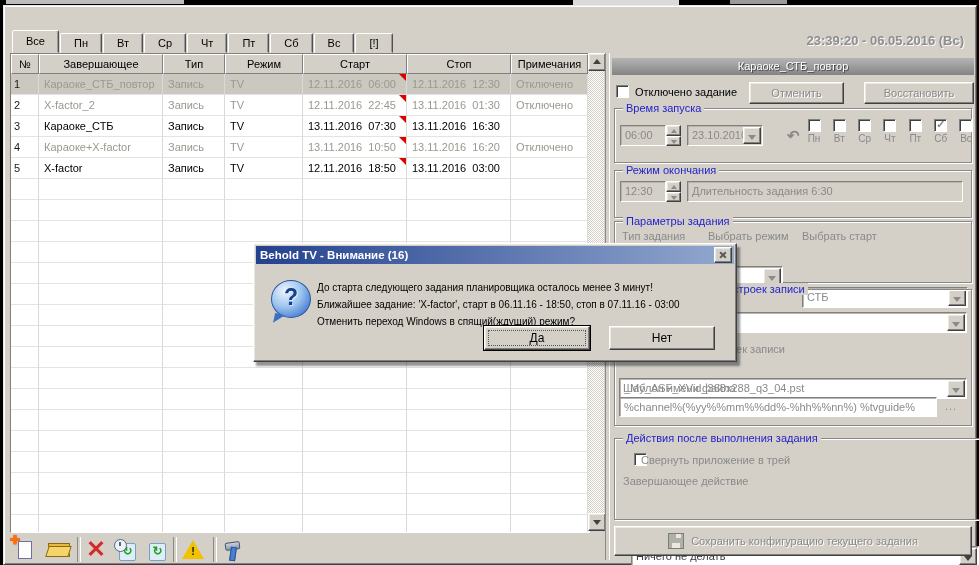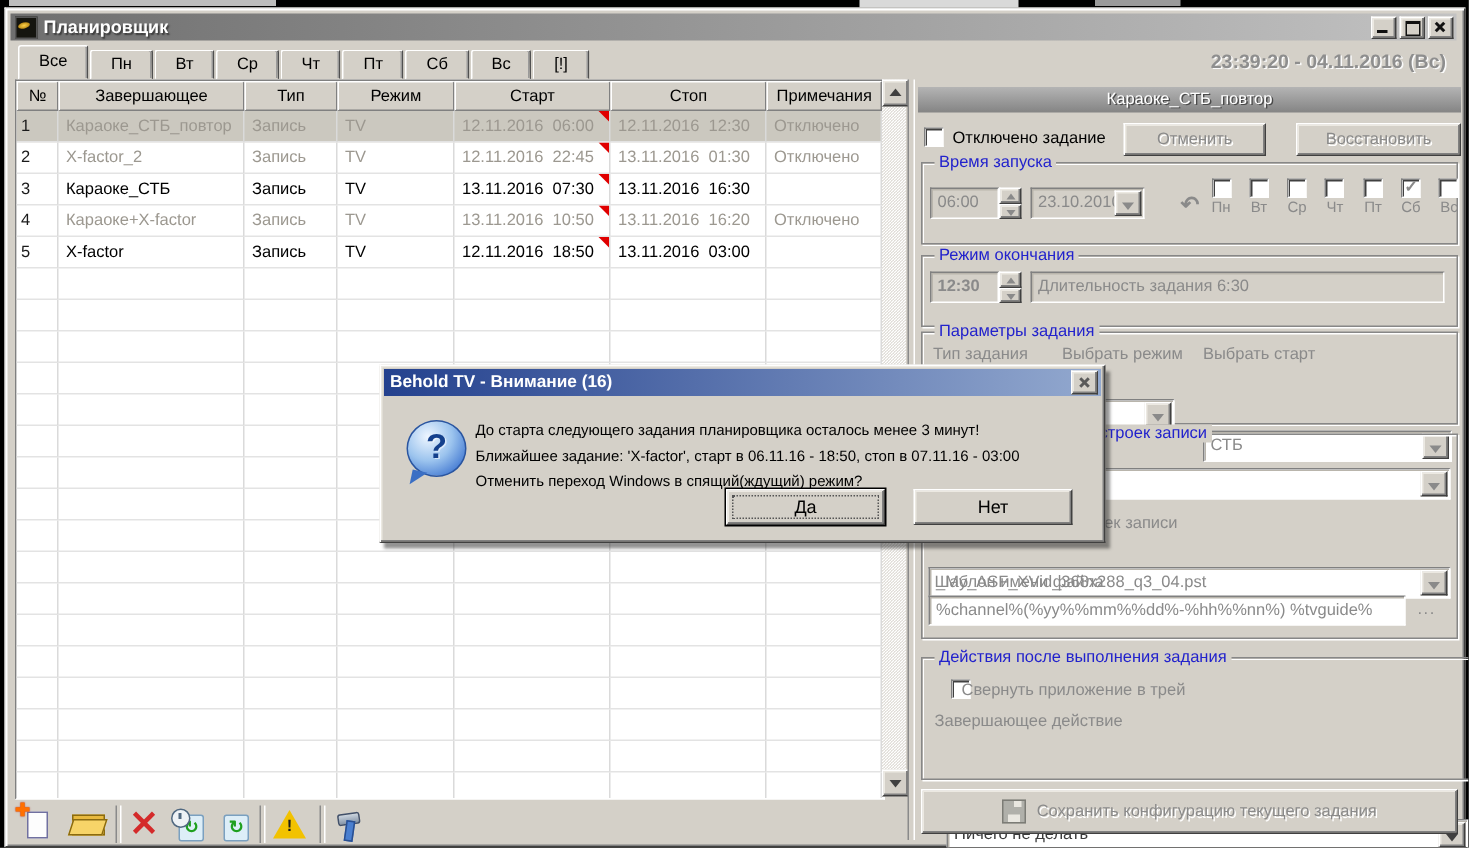--- a/index.html
+++ b/index.html
@@ -131,51 +131,33 @@
 <body>
 
 <div id="screen">
 
   <div class="striptop" style="left:6px;width:178px;background:#bdbdbd;"></div>
   <div class="striptop" style="left:573px;width:106px;height:5px;background:#d9d9d9;"></div>
   <div class="striptop" style="left:730px;width:57px;background:#9a9a9a;"></div>
 
   <div id="win" class="abs">
 
-    <div id="titlebar" class="abs">
-      <div id="appicon">
-          <span></span>
-        </div>
-      <div id="titletext">Планировщик</div>
-      <div id="winbtns">
-        <div class="wbtn raised">
-            <span class="mini"></span>
-          </div>
-        <div class="wbtn raised">
-            <span class="maxi"></span>
-          </div>
-        <div class="wbtn raised">
-            <span class="xbar a"></span>
-            <span class="xbar b"></span>
-          </div>
-      </div>
-    </div>
 
     <div id="tabbar" class="abs">
         <div class="tab active">Все</div>
         <div class="tab">Пн</div>
         <div class="tab">Вт</div>
         <div class="tab">Ср</div>
         <div class="tab">Чт</div>
         <div class="tab">Пт</div>
         <div class="tab">Сб</div>
         <div class="tab">Вс</div>
         <div class="tab">[!]</div>
       </div>
-    <div id="clock" class="abs">23:39:20 - 04.11.2016 (Вс)</div>
+    <div id="clock" class="abs">23:39:20 - 06.05.2016 (Вс)</div>
 
     <div id="grid" class="abs">
       <div class="hrow" id="thead">
           <div class="hcell" style="width: 28px;">№</div>
           <div class="hcell" style="width: 124px;">Завершающее</div>
           <div class="hcell" style="width: 62px;">Тип</div>
           <div class="hcell" style="width: 78px;">Режим</div>
           <div class="hcell" style="width: 104px;">Старт</div>
           <div class="hcell" style="width: 104px;">Стоп</div>
           <div class="hcell" style="width: 77px;">Примечания</div>
@@ -444,21 +426,21 @@
           <div class="day">
             <span class="chkbox"></span>
             <span class="lbl">Вс</span>
           </div>
         </div>
     </div>
 
     <div class="abs groupbox" style="left:610px;top:164px;width:356px;height:46px;">
       <div class="gtitle">Режим окончания</div>
       <div class="abs" style="left:5px;top:10px;display:flex;">
-        <div class="sunken dis field" style="width:46px;font-weight:bold;">12:30</div>
+        <div class="sunken dis field" style="width:46px;">12:30</div>
         <div class="spincol">
             <div class="raised sbtnu"></div>
             <div class="raised sbtnd"></div>
           </div>
       </div>
       <div class="abs sunken dis field" style="left:72px;top:10px;width:276px;">Длительность задания 6:30</div>
     </div>
 
     <div class="abs groupbox" style="left:610px;top:215px;width:356px;height:60px;">
       <div class="gtitle">Параметры задания</div>

